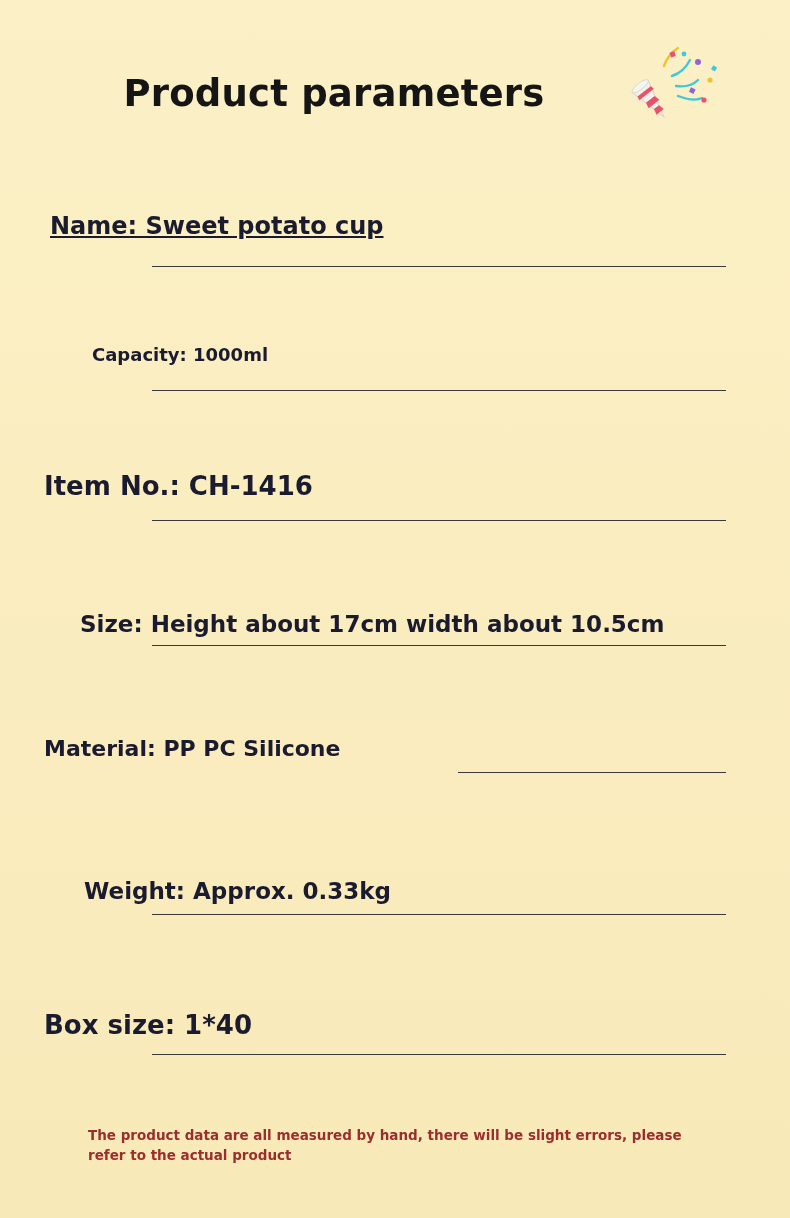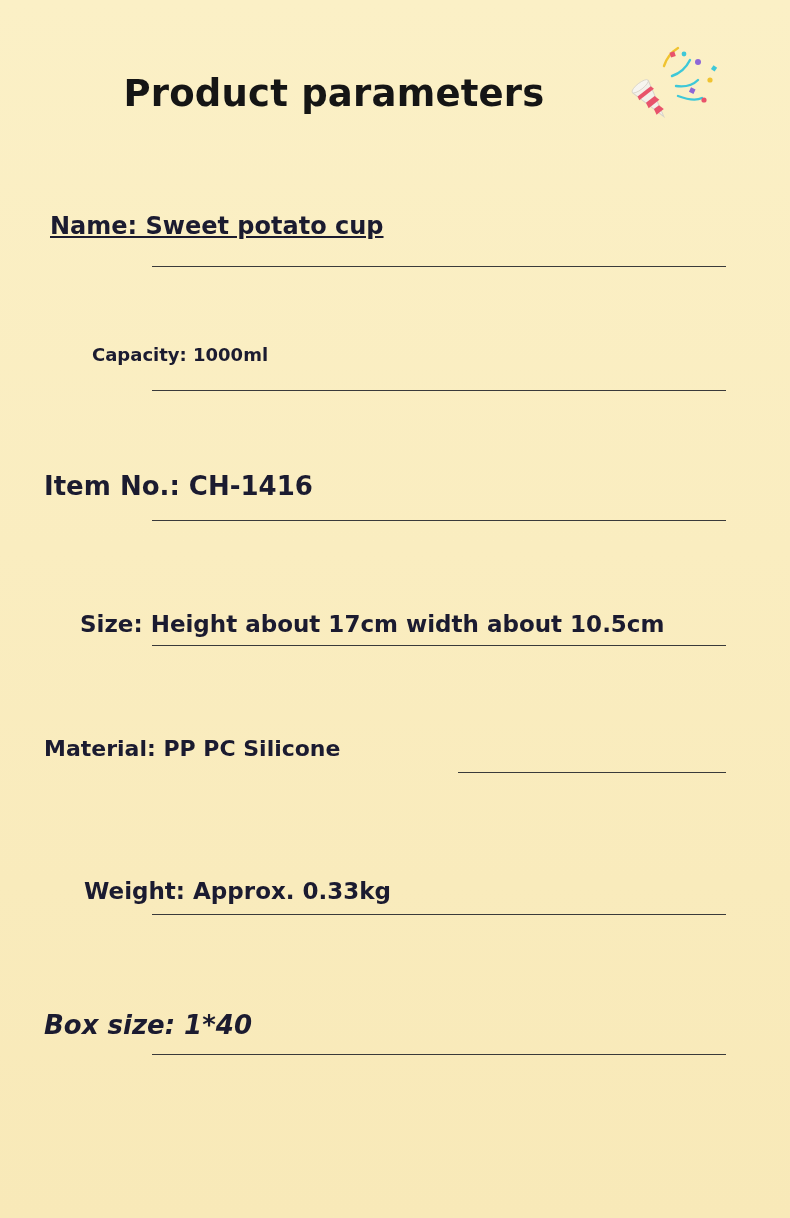--- a/index.html
+++ b/index.html
@@ -66,21 +66,21 @@
     background: #3a3a3a;
   }
 
   
   #row-name .label      { left: 50px;  top: 0;  font-size: 24px; font-weight: 600; text-decoration: underline; }
   #row-capacity .label  { left: 44px;  top: 0;  font-size: 18px; margin-left: 48px; }
   #row-item .label      { left: 44px;  top: 0;  font-size: 26px; }
   #row-size .label      { left: 44px;  top: 0;  font-size: 23px; margin-left: 36px; }
   #row-material .label  { left: 44px;  top: 0;  font-size: 22px; }
   #row-weight .label    { left: 48px;  top: 0;  font-size: 23px; margin-left: 36px; }
-  #row-box .label       { left: 44px;  top: 0;  font-size: 26px; font-style: italic; }
+  #row-box .label       { left: 44px;  top: 0;  font-size: 26px; }
 
   
   .footnote {
     position: absolute;
     left: 88px;
     top: 1126px;
     width: 600px;
     font-size: 13.5px;
     font-weight: bold;
     line-height: 1.45;
@@ -151,14 +151,15 @@
   <div class="row" id="row-weight" style="top:878px;">
     <div class="label">Weight: Approx. 0.33kg</div>
     <div class="rule" style="left:152px; top:36px; width:574px;"></div>
   </div>
 
   <div class="row" id="row-box" style="top:1010px;">
     <div class="label">Box size: 1*40</div>
     <div class="rule" style="left:152px; top:44px; width:574px;"></div>
   </div>
 
+  <div class="footnote">The product data are all measured by hand, there will be slight errors, please refer to the actual product</div>
 
 </div>
 
 </body></html>

